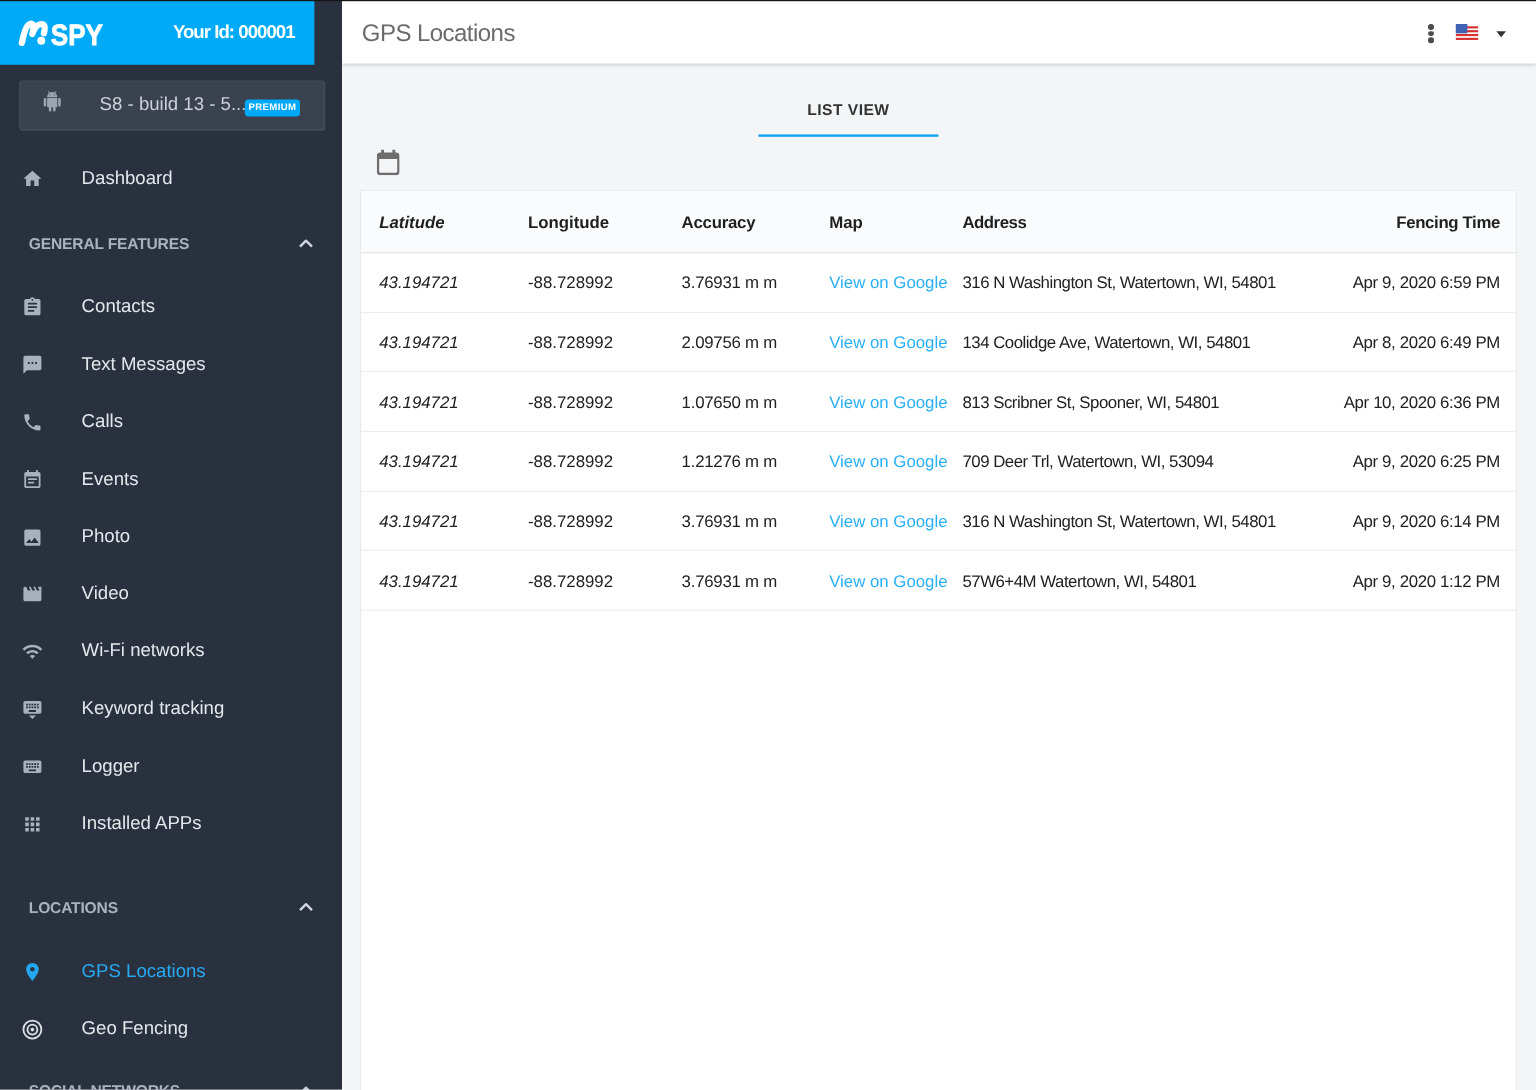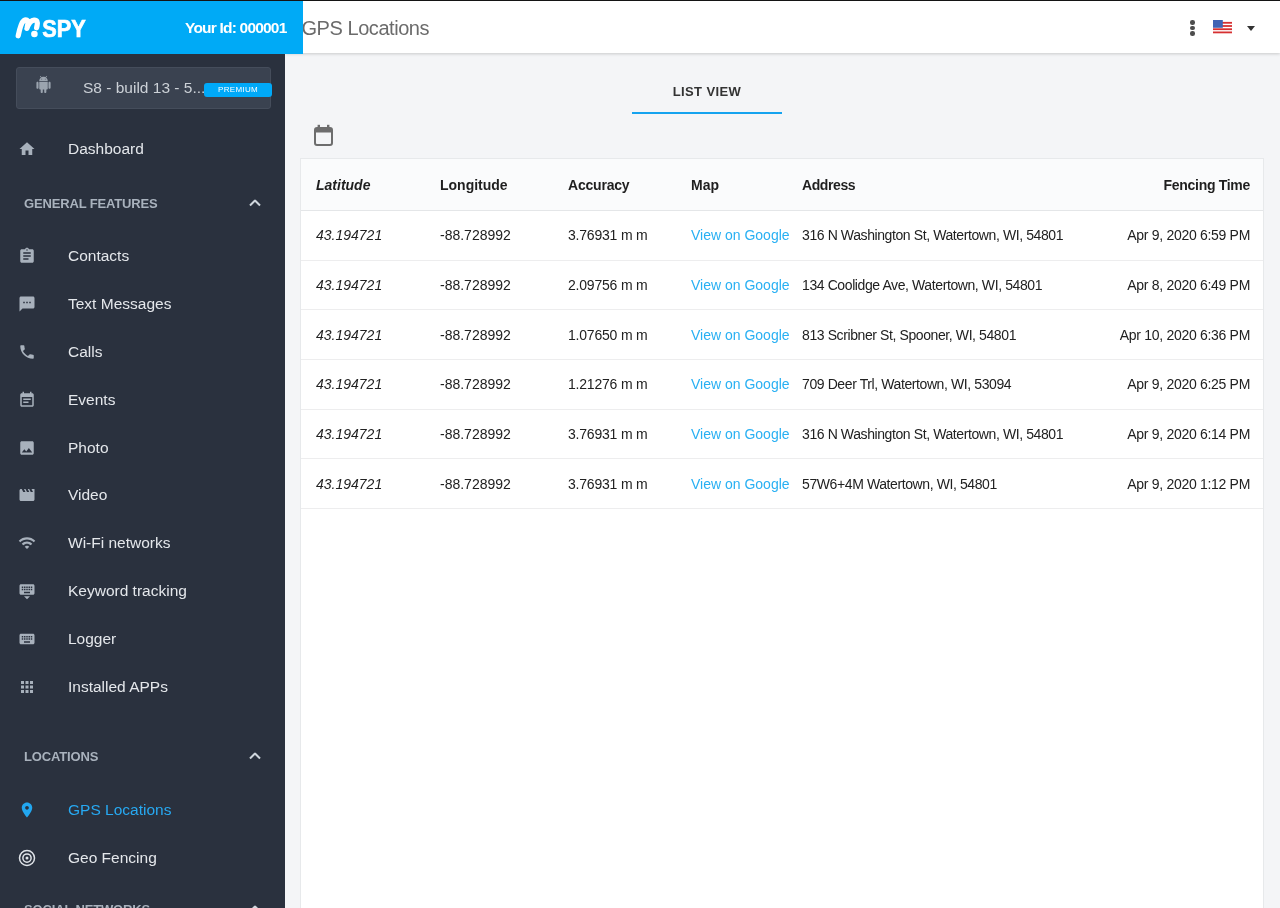--- a/index.html
+++ b/index.html
@@ -1,26 +1,26 @@
 <!DOCTYPE html>
 <html><head>
 <meta charset="utf-8">
 <style>
 * { margin:0; padding:0; box-sizing:border-box; }
 html,body { width:1280px; height:908px; overflow:hidden; font-family:"Liberation Sans", sans-serif; background:#f4f5f7; }
 #topline { position:absolute; left:0; top:0; width:1280px; height:1px; background:#141414; z-index:50; }
 
 #sidebar { position:absolute; left:0; top:0; width:285px; height:908px; background:#2a313e; z-index:10; }
-#bluehead { position:absolute; left:0; top:0; width:303px; height:54px; background:#00aaf6;padding-left:16px; }
+#bluehead { position:absolute; left:0; top:0; width:262px; height:54px; background:#00aaf6;padding-left:16px; }
 #logo { position:absolute; left:15px; top:16px; }
 #yourid { position:absolute; right:16.5px; top:19px; font-size:15.5px; font-weight:bold; color:#fff; letter-spacing:-.8px; }
 #devbox { position:absolute; left:16px; top:67px; width:255px; height:42px; background:#3a4250; border:1px solid #454d5b; border-radius:3px; }
 #devbox .droid { position:absolute; left:18px; top:7px; }
 #devbox .dname { position:absolute; left:66px; top:11px; font-size:15.5px; color:#ccd1d7; white-space:nowrap; }
-#devbox .prem { position:absolute; left:187px; top:15px; width:68px; height:14px; background:#00a9f8; border-radius:3px; color:#fff; font-size:8px; font-weight:normal; letter-spacing:.3px; text-align:center; line-height:14px; }
+#devbox .prem { position:absolute; left:187px; top:15px; width:46px; height:14px; background:#00a9f8; border-radius:3px; color:#fff; font-size:8px; font-weight:bold; letter-spacing:.3px; text-align:center; line-height:14px; }
 .nav { position:absolute; left:0; width:285px; height:48px; }
 .nav .nicon { position:absolute; left:18px; top:50%; transform:translateY(-50%); width:18px; height:18px; }
 .nav .ntext { position:absolute; left:68px; top:50%; transform:translateY(-50%); font-size:15.5px; color:#e4e7eb; white-space:nowrap; }
 .nav.active .ntext { color:#27a9f2; }
 .shdr { position:absolute; left:0; width:285px; height:24px; }
 .shdr .stext { position:absolute; left:24px; top:50%; transform:translateY(-50%); font-size:13px; font-weight:bold; letter-spacing:-.15px; color:#a9b2bd; }
 .shdr svg { position:absolute; right:24px; top:50%; transform:translateY(-50%); }
 
 #topbar { position:absolute; left:285px; top:0; width:995px; height:53px; background:#fff; box-shadow:0 1px 3px rgba(0,0,0,.18); z-index:5; }
 #ptitle { position:absolute; left:16.5px; top:17px; font-size:20px; color:#6b6b6b; letter-spacing:-.45px; }

